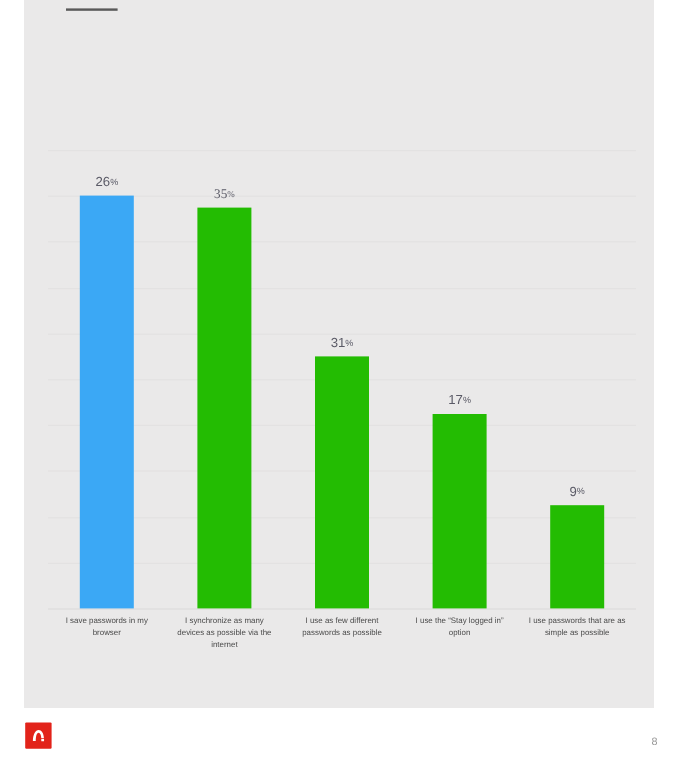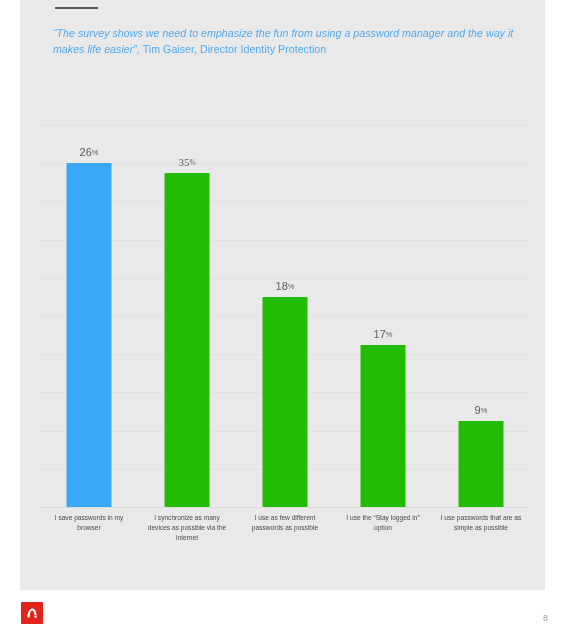--- a/index.html
+++ b/index.html
@@ -168,23 +168,20 @@
     color: #9a9a9a;
   }
 </style>
 </head>
 <body>
 
 <div id="slide-panel">
 
   <div id="top-rule"></div>
 
-  <div id="quote-block">
-    <span id="quote-text">“The survey shows we need to emphasize the fun from using a password manager and the way it makes life easier”,</span><span id="quote-attribution"> Tim Gaiser, Director Identity Protection</span>
-  </div>
 
   <div id="chart-region">
 
     <div id="plot-area">
 
       <div id="axis-baseline"></div>
     <div class="gridline" style="top: 343.8px;"></div>
         <div class="gridline" style="top: 305.6px;"></div>
         <div class="gridline" style="top: 267.4px;"></div>
         <div class="gridline" style="top: 229.2px;"></div>
@@ -197,21 +194,21 @@
         <div class="bar-slot" style="left: 0px; width: 98px;">
           <div class="bar blue" style="height: 343.8px; background: rgb(59, 168, 245);"></div>
           <div class="bar-label" style="bottom: 348.8px;"><span>26</span><span class="pct">%</span></div>
         </div>
         <div class="bar-slot" style="left: 98px; width: 98px; font-family: Liberation Serif, serif;">
           <div class="bar green" style="height: 334.25px; background: rgb(35, 188, 2);"></div>
           <div class="bar-label" style="bottom: 339.25px;"><span>35</span><span class="pct">%</span></div>
         </div>
         <div class="bar-slot" style="left: 196px; width: 98px;">
           <div class="bar green" style="height: 210.1px; background: rgb(35, 188, 2);"></div>
-          <div class="bar-label" style="bottom: 215.1px;"><span>18</span><span class="pct">%</span></div>
+          <div class="bar-label" style="bottom: 215.1px;"><span>31</span><span class="pct">%</span></div>
         </div>
         <div class="bar-slot" style="left: 294px; width: 98px;">
           <div class="bar green" style="height: 162.35px; background: rgb(35, 188, 2);"></div>
           <div class="bar-label" style="bottom: 167.35px; text-align: center;"><span>17</span><span class="pct">%</span></div>
         </div>
         <div class="bar-slot" style="left: 392px; width: 98px;">
           <div class="bar green" style="height: 85.95px; background: rgb(35, 188, 2);"></div>
           <div class="bar-label" style="bottom: 90.95px;"><span>9</span><span class="pct">%</span></div>
         </div>
       </div>

